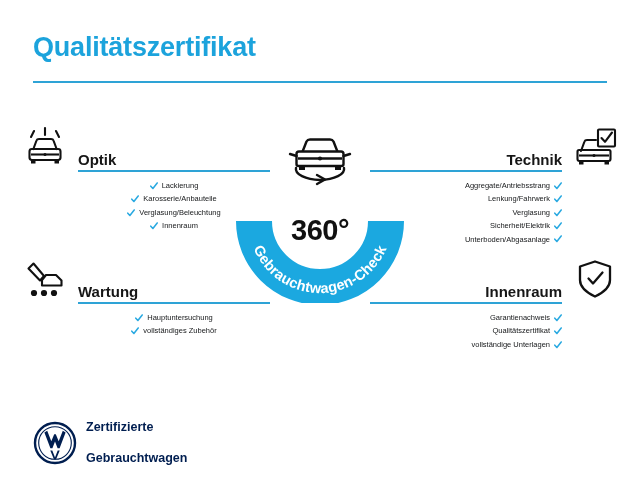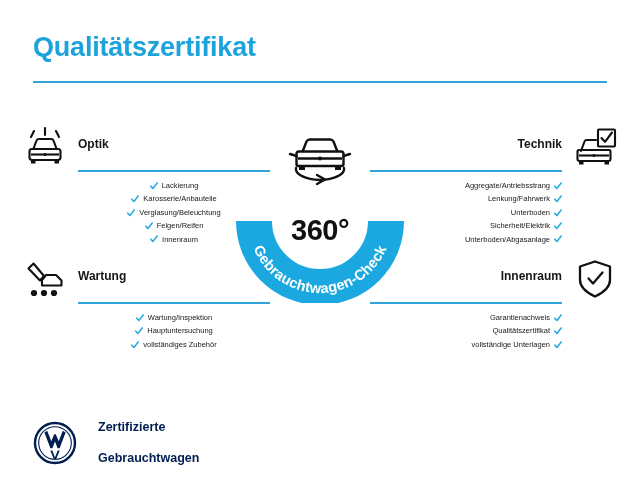--- a/index.html
+++ b/index.html
@@ -62,25 +62,25 @@
   .section.right .sec-icon { right: 0px; }
 
   .sec-title-wrap {
     position: absolute;
     bottom: 0px;
   }
   .section.left .sec-title-wrap  { left: 56px;  right: 0px; }
   .section.right .sec-title-wrap { right: 56px; left: 0px; }
 
   .sec-title {
-    font-size: 12px;
+    font-size: 15px;
     font-weight: bold;
     color: #161616;
     line-height: 15px;
-    padding-bottom: 18px;
+    padding-bottom: 3px;
   }
   .section.left  .sec-title { text-align: left; }
   .section.right .sec-title { text-align: right; }
 
   .sec-underline {
     height: 2px;
     background: #2EA3D6;
     width: 100%;
   }
 
@@ -133,21 +133,21 @@
     letter-spacing: -0.5px;
   }
 
   
   .footer {
     position: absolute;
     left: 33px;
     top: 404px;
     display: flex;
     align-items: center;
-    gap: 21px;
+    gap: 9px;
   }
   .vw-mark { width: 44px; height: 44px; display: block; }
   .footer-text {
     font-size: 12.5px;
     font-weight: bold;
     color: #001E50;
     line-height: 15.5px;
     white-space: pre-line;
   }
 </style>
@@ -197,26 +197,20 @@
       <li class="check-item">
         <svg class="tick" viewBox="0 0 10 10">
             <path d="M1 5.2 L3.6 8.2 L9 1.2" fill="none" stroke="#29A9E1" stroke-width="1.9" stroke-linecap="round" stroke-linejoin="round"></path>
           </svg>
         <span>Verglasung/Beleuchtung</span>
       </li>
       <li class="check-item">
         <svg class="tick" viewBox="0 0 10 10">
             <path d="M1 5.2 L3.6 8.2 L9 1.2" fill="none" stroke="#29A9E1" stroke-width="1.9" stroke-linecap="round" stroke-linejoin="round"></path>
           </svg>
-        <span>Felgen/Reifen</span>
-      </li>
-      <li class="check-item">
-        <svg class="tick" viewBox="0 0 10 10">
-            <path d="M1 5.2 L3.6 8.2 L9 1.2" fill="none" stroke="#29A9E1" stroke-width="1.9" stroke-linecap="round" stroke-linejoin="round"></path>
-          </svg>
         <span>Innenraum</span>
       </li>
     </ul>
   </div>
 
   <div class="section left sec-wartung">
     <div class="sec-head">
       <div class="sec-icon">
         <svg viewBox="0 0 46 42" width="46" height="42">
           <g stroke="#111" stroke-width="2.1" fill="none" stroke-linejoin="round" stroke-linecap="round">
@@ -227,26 +221,20 @@
           <circle cx="22" cy="35" r="3.1" fill="#111"></circle>
           <circle cx="32" cy="35" r="3.1" fill="#111"></circle>
         </svg>
       </div>
       <div class="sec-title-wrap">
         <div class="sec-title">Wartung</div>
         <div class="sec-underline"></div>
       </div>
     </div>
     <ul class="check-list">
-      <li class="check-item">
-        <svg class="tick" viewBox="0 0 10 10">
-            <path d="M1 5.2 L3.6 8.2 L9 1.2" fill="none" stroke="#29A9E1" stroke-width="1.9" stroke-linecap="round" stroke-linejoin="round"></path>
-          </svg>
-        <span>Wartung/Inspektion</span>
-      </li>
       <li class="check-item">
         <svg class="tick" viewBox="0 0 10 10">
             <path d="M1 5.2 L3.6 8.2 L9 1.2" fill="none" stroke="#29A9E1" stroke-width="1.9" stroke-linecap="round" stroke-linejoin="round"></path>
           </svg>
         <span>Hauptuntersuchung</span>
       </li>
       <li class="check-item">
         <svg class="tick" viewBox="0 0 10 10">
             <path d="M1 5.2 L3.6 8.2 L9 1.2" fill="none" stroke="#29A9E1" stroke-width="1.9" stroke-linecap="round" stroke-linejoin="round"></path>
           </svg>
@@ -281,21 +269,21 @@
             <path d="M1 5.2 L3.6 8.2 L9 1.2" fill="none" stroke="#29A9E1" stroke-width="1.9" stroke-linecap="round" stroke-linejoin="round"></path>
           </svg>
       </li>
       <li class="check-item">
         <span>Lenkung/Fahrwerk</span>
         <svg class="tick" viewBox="0 0 10 10">
             <path d="M1 5.2 L3.6 8.2 L9 1.2" fill="none" stroke="#29A9E1" stroke-width="1.9" stroke-linecap="round" stroke-linejoin="round"></path>
           </svg>
       </li>
       <li class="check-item">
-        <span>Unterboden</span>
+        <span>Verglasung</span>
         <svg class="tick" viewBox="0 0 10 10">
             <path d="M1 5.2 L3.6 8.2 L9 1.2" fill="none" stroke="#29A9E1" stroke-width="1.9" stroke-linecap="round" stroke-linejoin="round"></path>
           </svg>
       </li>
       <li class="check-item">
         <span>Sicherheit/Elektrik</span>
         <svg class="tick" viewBox="0 0 10 10">
             <path d="M1 5.2 L3.6 8.2 L9 1.2" fill="none" stroke="#29A9E1" stroke-width="1.9" stroke-linecap="round" stroke-linejoin="round"></path>
           </svg>
       </li>

